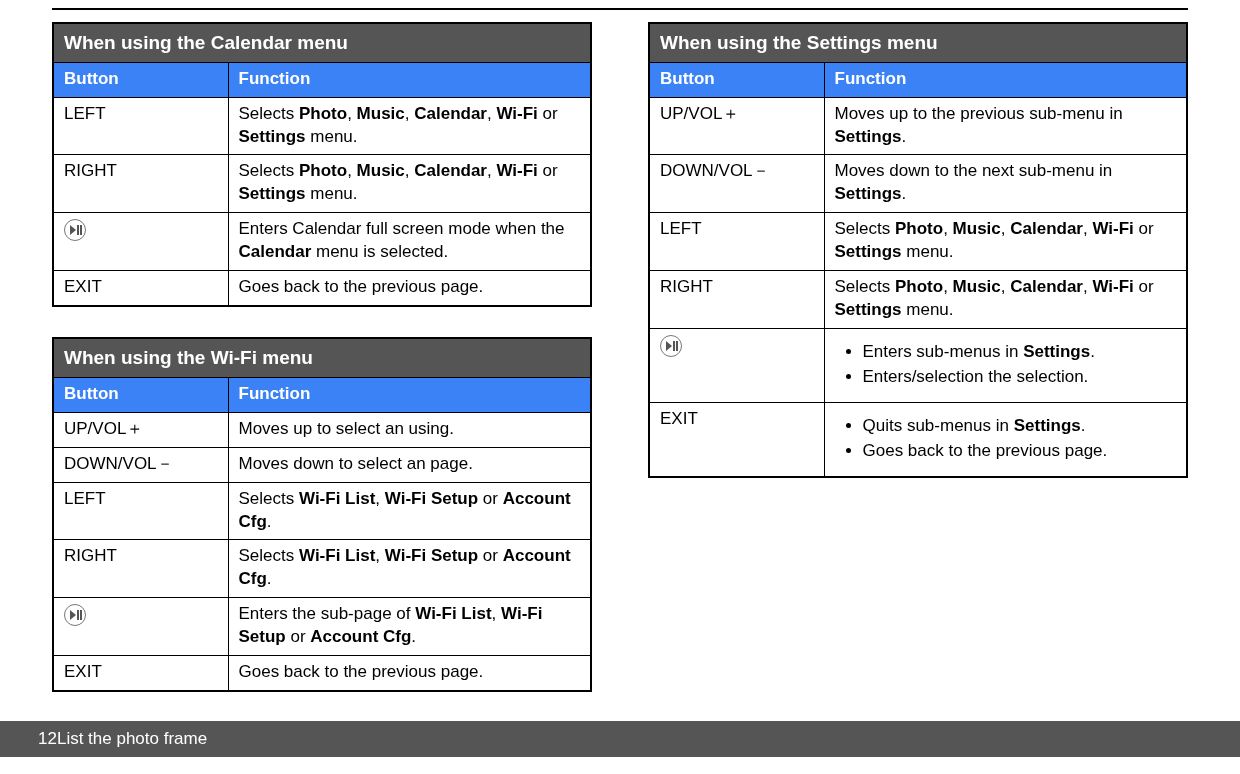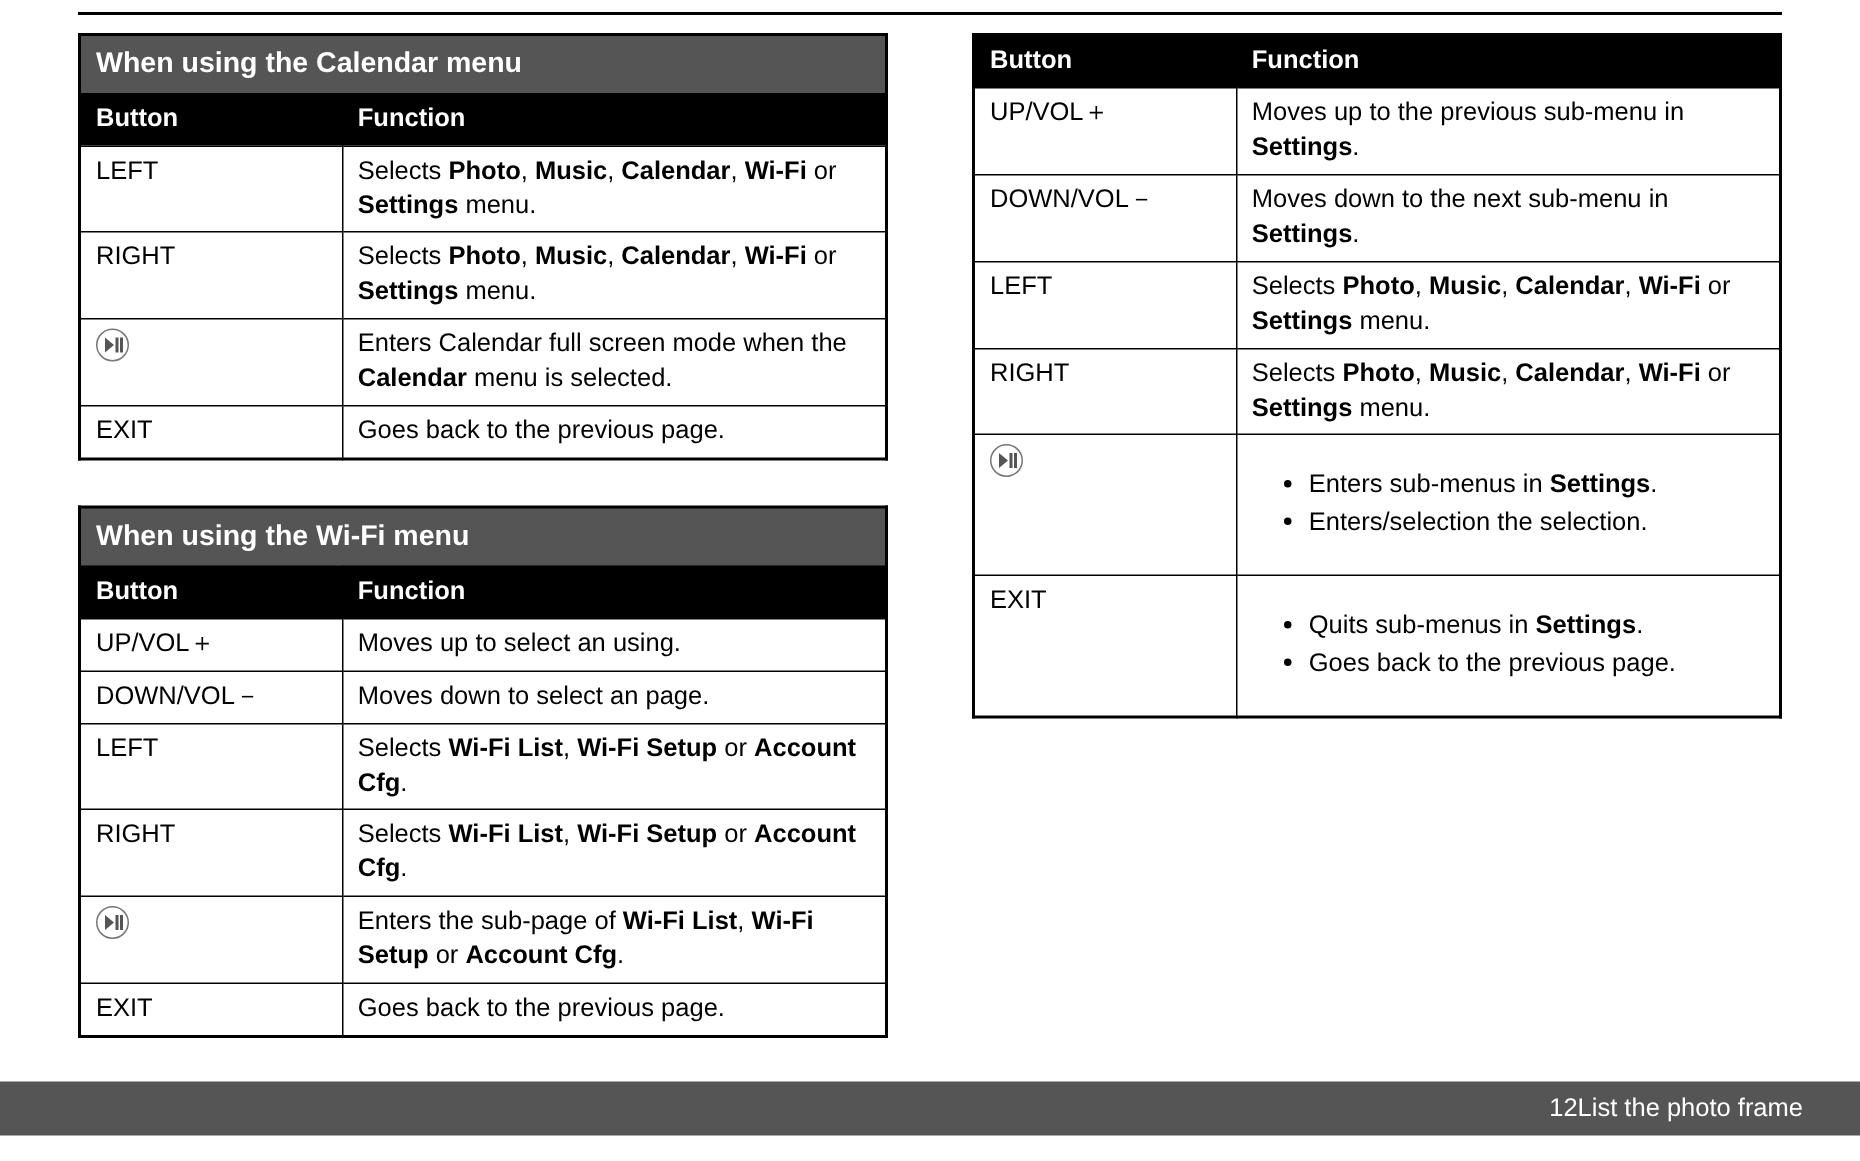--- a/index.html
+++ b/index.html
@@ -48,26 +48,26 @@
     line-height: 1.35;
   }
   tr.title td {
     background: #555;
     color: #fff;
     font-weight: bold;
     font-size: 19px;
     padding-top: 6px; padding-bottom: 6px; margin-top: 32px;
   }
   tr.head td {
-    background: #000000;
+    background: #3b82f6;
     color: #fff;
     font-weight: bold;
   }
   .col-btn { width: 175px; }
-  ul.bul { margin: 16px; padding-left: 22px; }
+  ul.bul { margin: 6px; padding-left: 22px; }
   ul.bul li { padding: 1px 0; }
   .play-icon {
     display: inline-block;
     width: 22px; height: 22px;
     border: 1.5px solid #777;
     border-radius: 50%;
     position: relative;
     vertical-align: middle;
   }
   .play-icon::before {
@@ -87,21 +87,21 @@
     box-shadow: 3px 0 0 #555;
   }
   .footer {
     position: absolute;
     left: 0; right: 0; bottom: 17px;
     height: 36px;
     background: #555;
     color: #fff;
     display: flex;
     align-items: center;
-    justify-content: flex-end;
+    justify-content: flex-start;
     padding: 0 38px 0 38px;
     font-size: 17px;
   }
 </style>
 </head>
 <body>
 
 <div class="page">
   <div class="sheet">
     <div class="rule"></div>
@@ -167,20 +167,23 @@
               <tr>
                 <td class="col-btn">EXIT</td>
                 <td>Goes back to the previous page.</td>
               </tr>
             </tbody>
           </table>
       </div>
       <div class="col">
         <table class="ref">
             <tbody>
+              <tr class="title">
+                <td colspan="2">When using the Settings menu</td>
+              </tr>
               <tr class="head">
                 <td class="col-btn">Button</td>
                 <td>Function</td>
               </tr>
               <tr>
                 <td class="col-btn">UP/VOL＋</td>
                 <td>Moves up to the previous sub-menu in <b>Settings</b>.</td>
               </tr>
               <tr>
                 <td class="col-btn">DOWN/VOL－</td>

